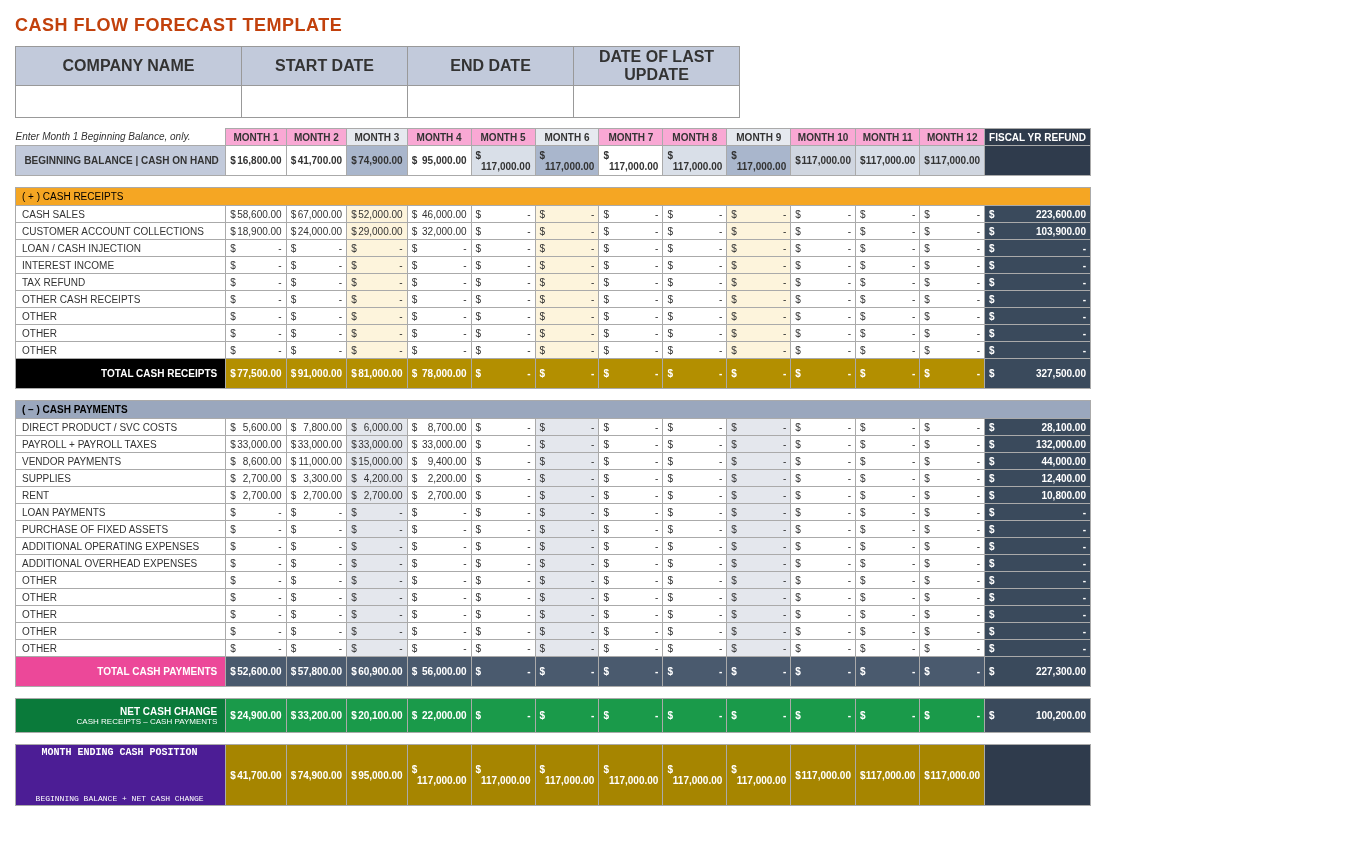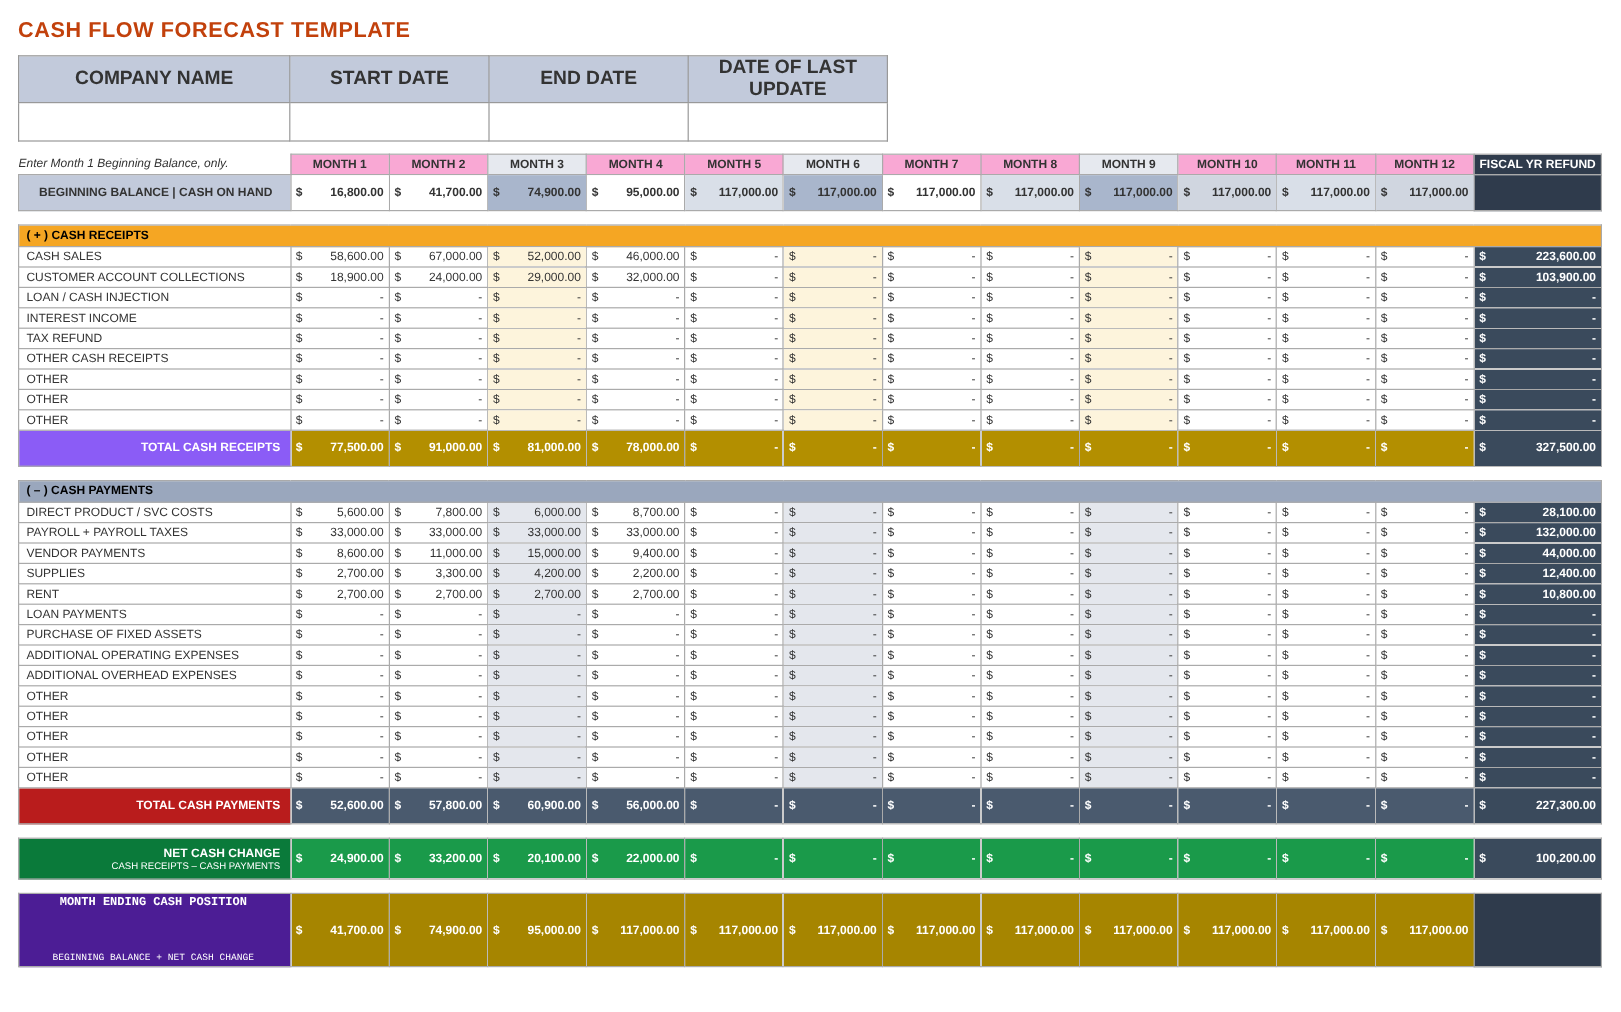--- a/index.html
+++ b/index.html
@@ -24,53 +24,53 @@
     height: 24px;
     vertical-align: middle;
   }
   .info-hdr {
     background: #c2cadb;
     font-weight: bold;
     text-align: center;
     font-size: 16px;
   }
   .info-val { background: #fff; height: 32px !important; }
-  .main { margin-top: 10px; width: 1320px; }
+  .main { margin-top: 10px; width: 1076px; }
   .main td, .main th {
     border: 1px solid #aaa;
     padding: 2px 4px;
     height: 17px;
     font-size: 10px;
     white-space: nowrap;
   }
   .label-col { width: 226px; text-align: left; padding-left: 6px !important; }
   .month-col { width: 82px; }
   .total-col { width: 98px; }
   .month-hdr { background: #f9a8d4; font-weight: bold; text-align: center; font-size: 10px; }
   .month-hdr.shade { background: #e6e9ef; }
   .fiscal-hdr { background: #2f3b4c; color: #fff; font-weight: bold; text-align: center; font-size: 9px; }
   .note { font-style: italic; font-size: 10px; border: none !important; padding-left: 0 !important; }
   .bb-label { background: #c2cadb; font-weight: bold; font-size: 10px; text-align: center; height: 30px !important; }
   .bb-val { background: #fff; font-weight: bold; }
   .bb-val.blue1 { background: #d9dfe8; }
   .bb-val.blue2 { background: #a9b6cc; }
   .bb-val.blue3 { background: #d0d6e0; }
   .fiscal-empty { background: #2f3b4c; }
-  .sec-receipts { background: #f5a623; color: #000; font-weight: bold; font-size: 10px; text-align: left; padding-left: 6px !important; height: 18px !important; }
+  .sec-receipts { background: #f5a623; color: #000; font-weight: normal; font-size: 10px; text-align: left; padding-left: 6px !important; height: 18px !important; }
   .sec-payments { background: #9aa7bd; color: #000; font-weight: bold; font-size: 10px; text-align: left; padding-left: 6px !important; height: 18px !important; }
   .row-label { background: #fff; text-align: left; }
   .cell { position: relative; }
   .cur { float: left; }
   .val { float: right; }
   .tint-cream { background: #fdf4dc; }
   .tint-gray { background: #e4e7ed; }
   .fiscal-cell { background: #3a4a5c; color: #fff; font-weight: bold; }
-  .tot-receipts-label { background: #8b5cf6; color: #fff; font-weight: bold; text-align: right; padding-right: 8px !important; height: 30px !important; }
+  .tot-receipts-label { background: #000000; color: #fff; font-weight: bold; text-align: right; padding-right: 8px !important; height: 30px !important; }
   .tot-receipts { background: #b38f00; color: #fff; font-weight: bold; }
-  .tot-payments-label { background: #b91c1c; color: #fff; font-weight: bold; text-align: right; padding-right: 8px !important; height: 30px !important; }
+  .tot-payments-label { background: #ec4899; color: #fff; font-weight: bold; text-align: right; padding-right: 8px !important; height: 30px !important; }
   .tot-payments { background: #4a5a6e; color: #fff; font-weight: bold; }
   .net-label { background: #0a7a3a; color: #fff; font-weight: bold; text-align: right; padding-right: 8px !important; height: 34px !important; }
   .net-label .sub { display:block; font-weight: normal; font-size: 8px; }
   .net { background: #1a9a4a; color: #fff; font-weight: bold; }
   .end-label { background: #4c1d95; color: #fff; font-weight: bold; text-align: center; padding-right: 8px !important; height: 34px !important; font-family: Liberation Mono, monospace; }
   .end-label .sub { display:block; font-weight: normal; font-size: 8px; margin-top: 36px; }
   .end { background: #a68500; color: #fff; font-weight: bold; }
   .spacer td { border: none !important; height: 12px !important; }
 </style>
 </head>

